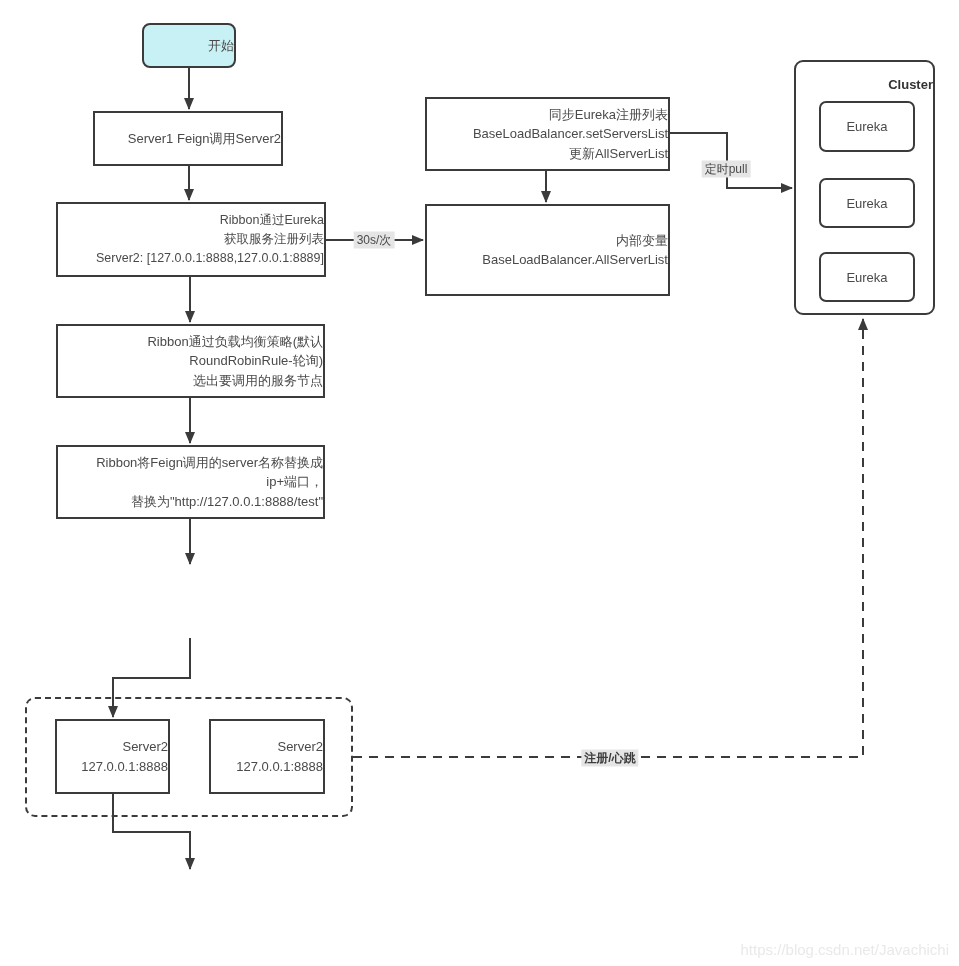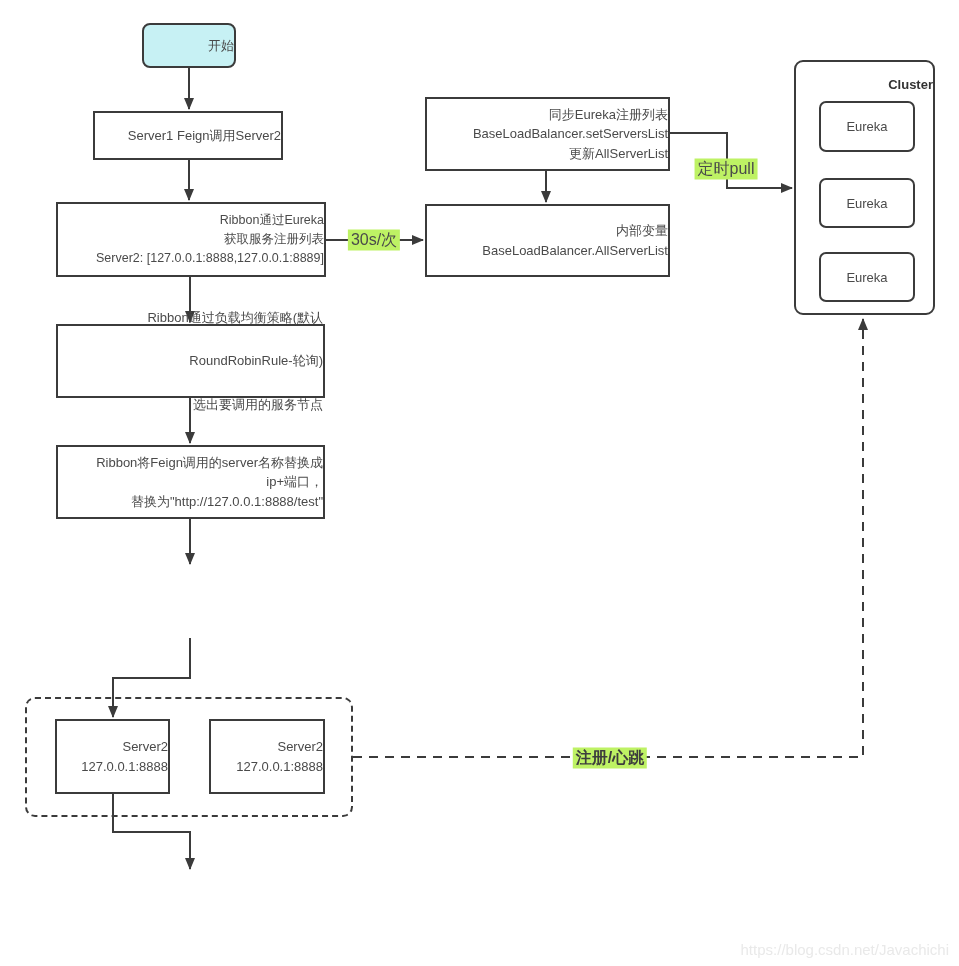--- a/index.html
+++ b/index.html
@@ -49,23 +49,23 @@
     font-size:13px;
     line-height:1.5;
     color:var(--text);
     white-space:nowrap;
   }
   .box.rounded{border-radius:8px;}
   .start-node{
     left:142px;top:23px;width:94px;height:45px;
     background:var(--start-fill);
   }
-  .n-server1{left:93px;top:111px;width:190px;height:49px;}
+  .n-server1{left:93px;top:111px;width:190px;height:55px;}
   .n-ribbon-fetch{left:56px;top:202px;width:270px;height:75px;font-size:12.5px;}
-  .n-lb-strategy{left:56px;top:324px;width:269px;height:74px;gap:24px;}
+  .n-lb-strategy{left:56px;top:324px;width:269px;height:74px;}
   .n-replace{left:56px;top:445px;width:269px;height:74px;}
   .n-jdk{left:56px;top:566px;width:269px;height:72px;}
   .dashed-group{
     position:absolute;
     left:25px;top:697px;width:328px;height:120px;
     border:2px dashed var(--stroke);
     border-radius:10px;
     background:transparent;
   }
   .n-server2a{left:55px;top:719px;width:115px;height:75px;}
@@ -73,21 +73,21 @@
   .end-node{
     position:absolute;
     left:157px;top:871px;width:68px;height:68px;
     border:2px solid var(--stroke);
     border-radius:50%;
     background:var(--end-fill);
     display:flex;align-items:center;justify-content:center;
     font-size:13px;color:var(--text);
   }
   .n-sync{left:425px;top:97px;width:245px;height:74px;}
-  .n-internal{left:425px;top:204px;width:245px;height:73px;}
+  .n-internal{left:425px;top:204px;width:245px;height:92px;}
   .cluster{
     position:absolute;
     left:794px;top:60px;width:141px;height:255px;
     border:2px solid var(--stroke);
     border-radius:9px;
     background:#fff;
   }
   .cluster-title{
     position:absolute;left:0;top:15px;width:100%;
     text-align:right;font-weight:bold;font-size:13px;color:#333;
@@ -99,23 +99,23 @@
     background:#fff;
     display:flex;align-items:center;justify-content:center;
     font-size:13px;color:var(--text);
   }
   .eureka.e1{top:39px;}
   .eureka.e2{top:116px;height:50px;}
   .eureka.e3{top:190px;height:50px;}
   .edge-label{
     position:absolute;
     transform:translate(-50%,-50%);
-    background:#bef264;
+    background:#e5e5e5;
     padding:0 3px;
-    font-size:16px;
+    font-size:12px;
     color:var(--text);
     white-space:nowrap;
   }
   .lbl-interval{left:374px;top:240px;text-align:center;}
   .lbl-pull{left:726px;top:169px;}
   .lbl-heartbeat{left:610px;top:758px;font-weight:bold;color:#3d3d3d;}
   .watermark{
     position:absolute;
     right:10px;bottom:8px;
     font-size:15px;

